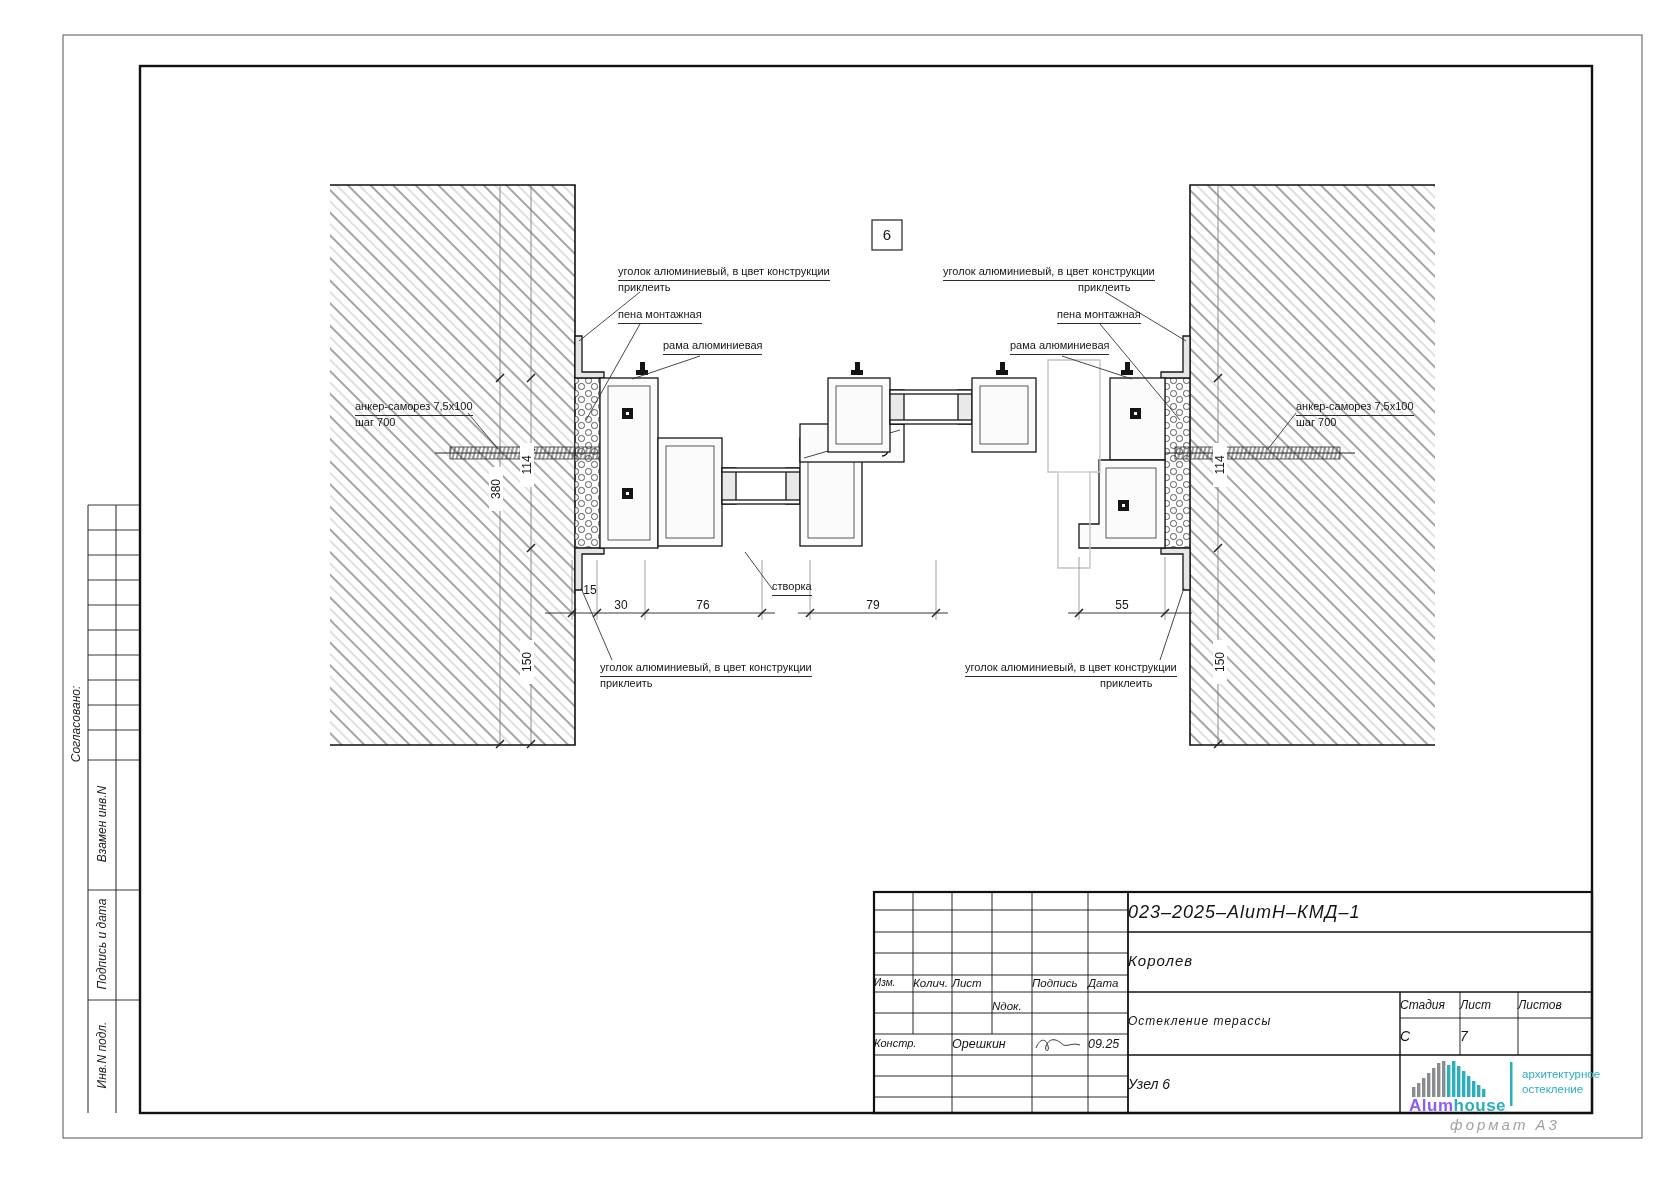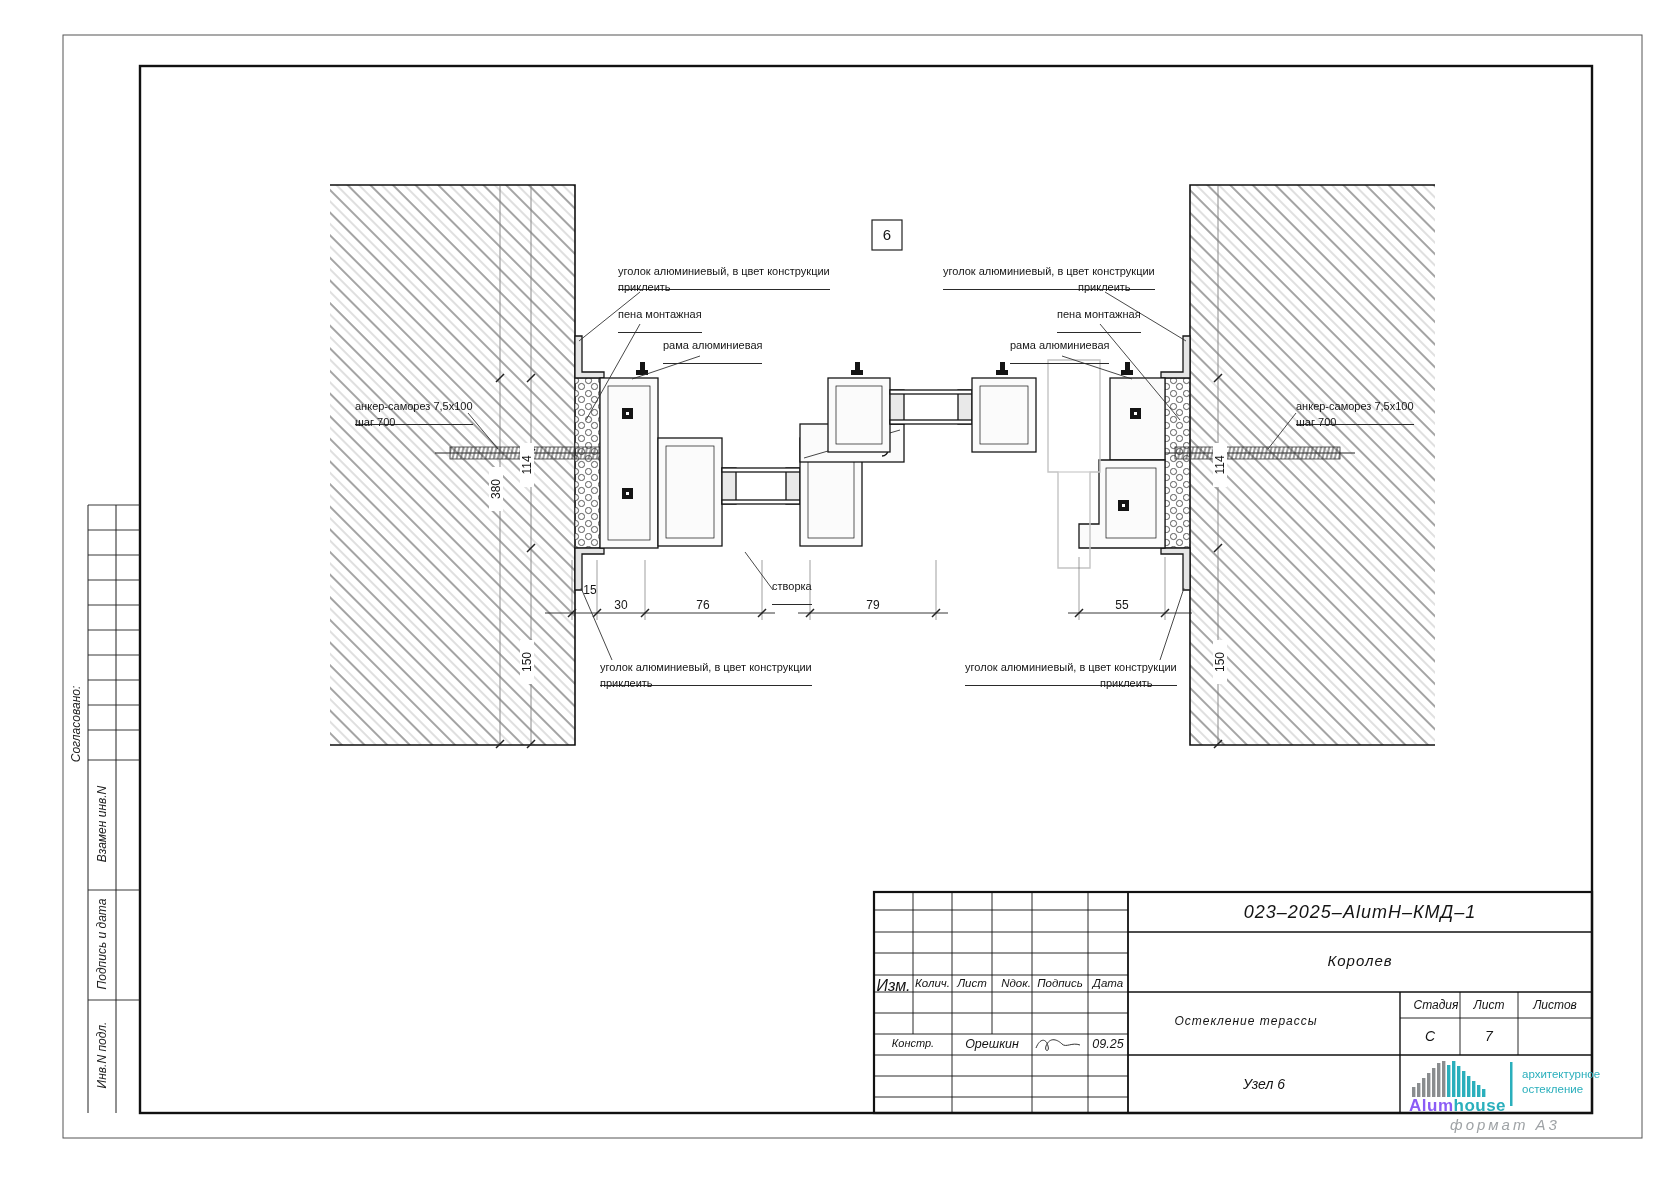--- a/index.html
+++ b/index.html
@@ -1,25 +1,25 @@
 <!DOCTYPE html>
 <html><head>
 <meta charset="utf-8">
 <style>
   html,body{margin:0;padding:0}
   body{width:1678px;height:1186px;position:relative;background:#fff;
        font-family:"Liberation Sans",sans-serif;color:#111;overflow:hidden}
   svg{position:absolute;left:0;top:0}
   .t{position:absolute;font-size:11px;line-height:13px;white-space:nowrap;color:#161616}
-  .u{border-bottom:1px solid #2a2a2a;padding-bottom:11px}
+  .u{border-bottom:1px solid #2a2a2a;padding-bottom:2px}
   .dim{position:absolute;font-size:12px;text-align:center;white-space:nowrap;color:#161616}
   .rot{transform:rotate(-90deg);transform-origin:center;text-align:center}
   .wbg{background:#fff;padding:0 2px}
   .tb{position:absolute;font-style:italic;white-space:nowrap;color:#141414}
-  .ctr{text-align:center}
+  .ctr{text-align:left}
   .stamp{position:absolute;font-style:italic;font-size:12px;color:#222;
          transform:rotate(-90deg);transform-origin:center;text-align:center;white-space:nowrap}
   .brand{position:absolute;font-size:17px;font-weight:bold;letter-spacing:.5px;white-space:nowrap}
   .tag{position:absolute;font-size:11.5px;font-weight:normal;color:#2AAFBC;white-space:nowrap}
   .fmt{position:absolute;font-size:15px;font-style:italic;color:#9FA3A6;
        letter-spacing:3px;text-align:center;white-space:nowrap}
 </style>
 </head>
 <body>
 
@@ -273,24 +273,24 @@
 <div class="stamp" style="left:-6px;top:717px;width:164px">Согласовано:</div>
 <div class="stamp" style="left:42px;top:817px;width:120px">Взамен инв.N</div>
 <div class="stamp" style="left:37px;top:937px;width:130px">Подпись и дата</div>
 <div class="stamp" style="left:42px;top:1048px;width:120px">Инв.N подл.</div>
 
 <div class="tb ctr" style="left:1128px;top:902px;width:464px;font-size:18px;letter-spacing:1px">023–2025–AlumH–КМД–1</div>
 <div class="tb ctr" style="left:1128px;top:952px;width:464px;font-size:15px;letter-spacing:1px">Королев</div>
 <div class="tb ctr" style="left:1128px;top:1014px;width:236px;font-size:12px;letter-spacing:1px">Остекление терассы</div>
 <div class="tb ctr" style="left:1128px;top:1076px;width:272px;font-size:14px">Узел 6</div>
 
-<div class="tb ctr" style="left:874px;top:977px;width:39px;font-size:16px">Изм.</div>
+<div class="tb ctr" style="left:874px;top:977px;width:39px;font-size:10px">Изм.</div>
 <div class="tb ctr" style="left:913px;top:977px;width:39px;font-size:11.5px">Колич.</div>
 <div class="tb ctr" style="left:952px;top:977px;width:40px;font-size:11.5px">Лист</div>
-<div class="tb ctr" style="left:992px;top:977px;width:48px;font-size:11.5px">Nдок.</div>
+<div class="tb ctr" style="left:992px;top:1000px;width:48px;font-size:11.5px">Nдок.</div>
 <div class="tb ctr" style="left:1032px;top:977px;width:56px;font-size:11.5px">Подпись</div>
 <div class="tb ctr" style="left:1088px;top:977px;width:40px;font-size:11.5px">Дата</div>
 
 <div class="tb ctr" style="left:874px;top:1037px;width:78px;font-size:11px">Констр.</div>
 <div class="tb ctr" style="left:952px;top:1037px;width:80px;font-size:12.5px">Орешкин</div>
 <div class="tb ctr" style="left:1088px;top:1037px;width:40px;font-size:12.5px">09.25</div>
 
 <div class="tb ctr" style="left:1400px;top:998px;width:72px;font-size:12px">Стадия</div>
 <div class="tb ctr" style="left:1460px;top:998px;width:58px;font-size:12px">Лист</div>
 <div class="tb ctr" style="left:1518px;top:998px;width:74px;font-size:12px">Листов</div>

